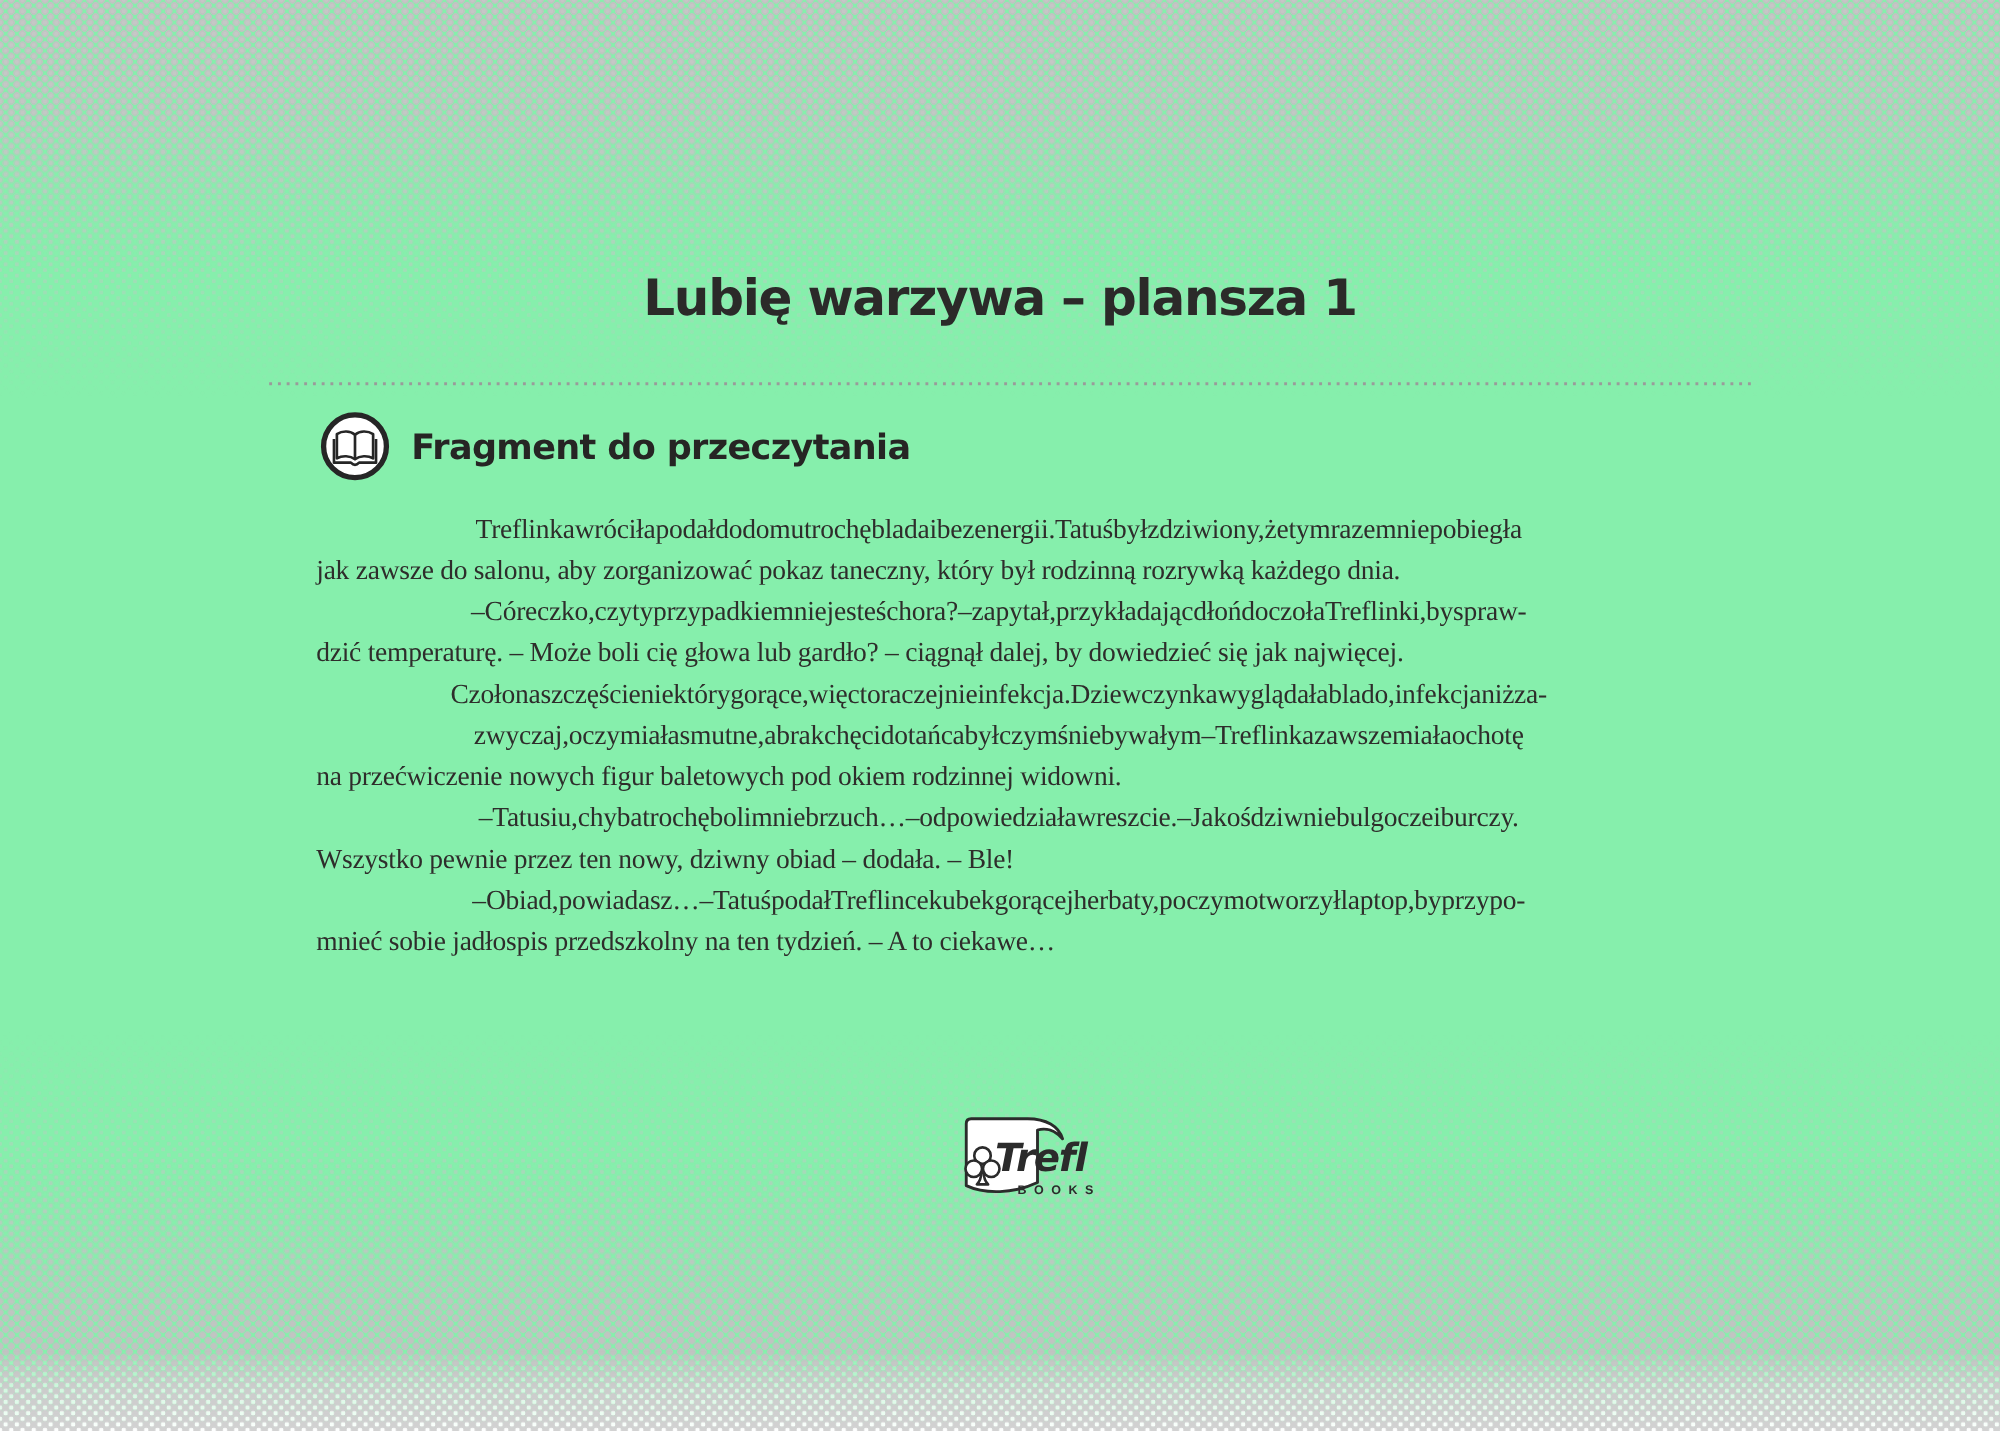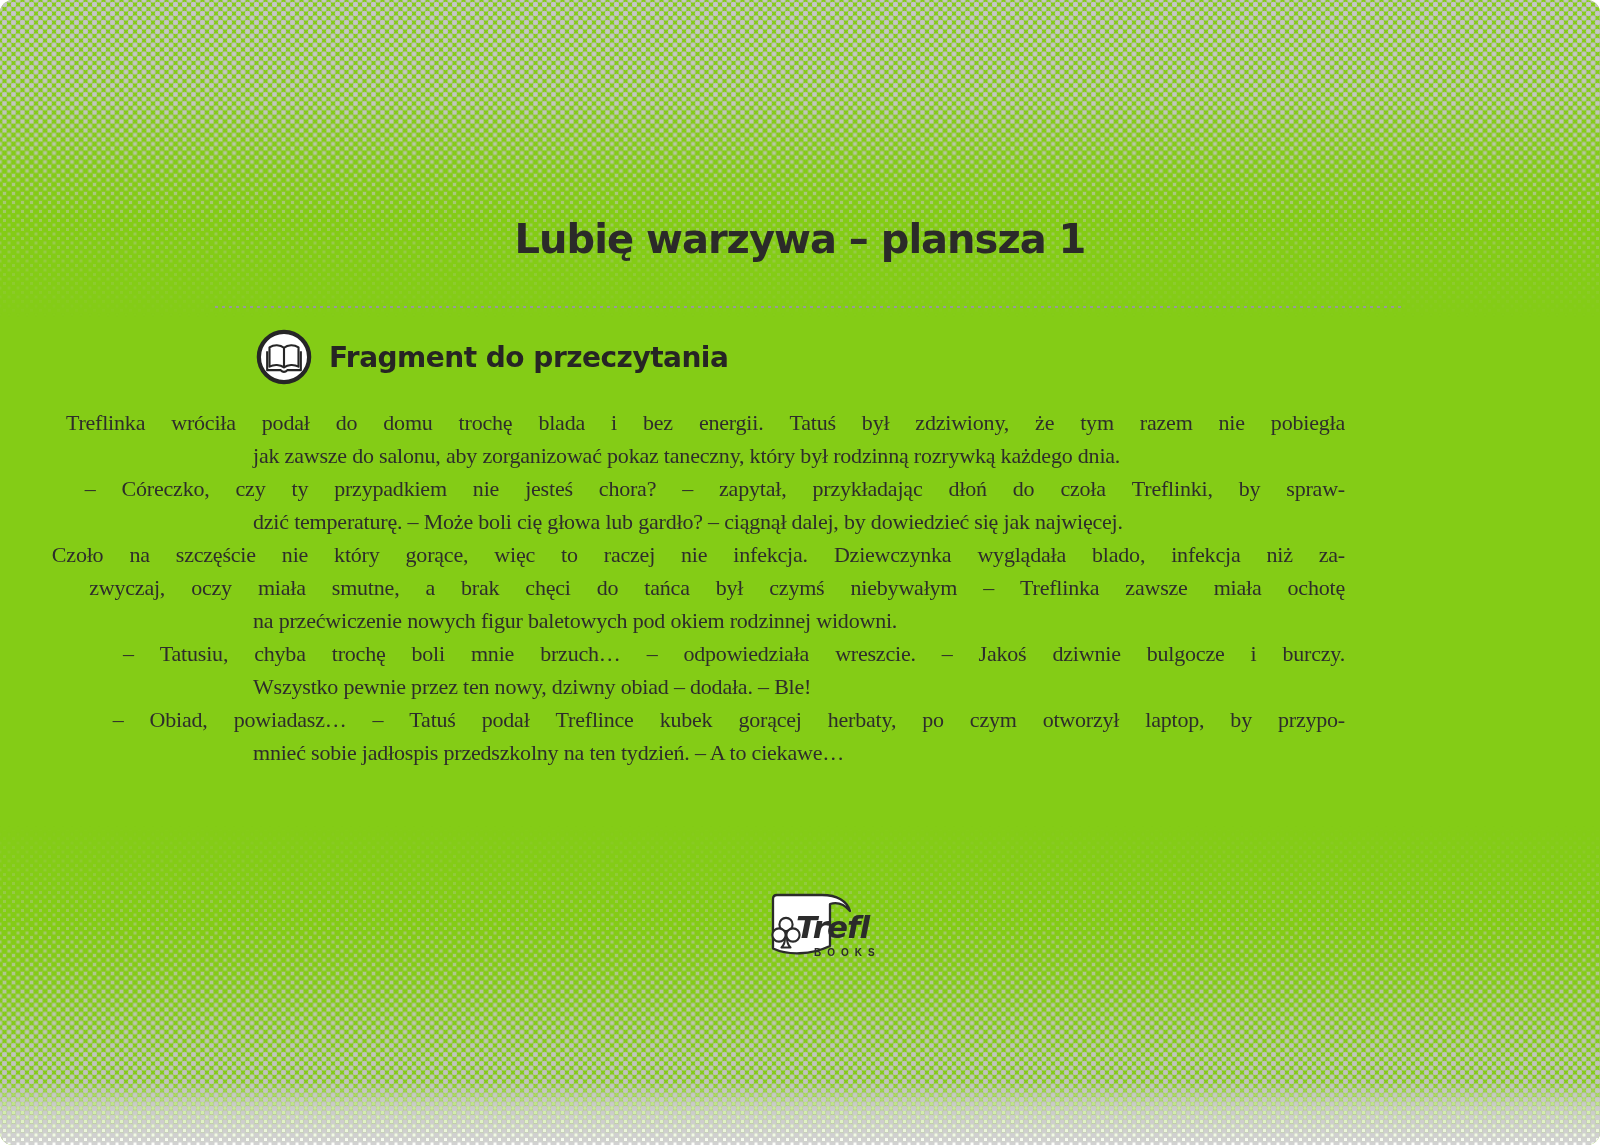--- a/index.html
+++ b/index.html
@@ -1,17 +1,17 @@
 <!DOCTYPE html>
 <html><head>
 <meta charset="utf-8">
 <style>
   html,body{margin:0;padding:0;background:#fff;}
-  .canvas{position:relative;width:1600px;height:1145px;background:#84cc16;overflow:hidden;
-          font-family:"Liberation Serif", serif;color:#2e2d2b;border-radius:13px;}
+  .canvas{position:relative;width:1600px;height:1145px;background:#86efac;overflow:hidden;
+          font-family:"Liberation Serif", serif;color:#2e2d2b;}
 
   
   .halftone-top{position:absolute;left:0;top:0;width:100%;height:320px;pointer-events:none;}
   .halftone-top::before{content:"";position:absolute;inset:0;
      background-image:radial-gradient(circle,#c2c2c2 2.7px,rgba(194,194,194,0) 3.1px),
                       radial-gradient(circle,#c2c2c2 2.7px,rgba(194,194,194,0) 3.1px);
      background-size:9px 9px;background-position:0 0,4.5px 4.5px;
      -webkit-mask-image:linear-gradient(to bottom,#000 0%,rgba(0,0,0,.85) 28%,rgba(0,0,0,.25) 52%,transparent 68%);
      mask-image:linear-gradient(to bottom,#000 0%,rgba(0,0,0,.85) 28%,rgba(0,0,0,.25) 52%,transparent 68%);}
   .halftone-top::after{content:"";position:absolute;inset:0;
@@ -56,21 +56,21 @@
   
   .section-header{position:absolute;left:255px;top:328px;height:58px;display:flex;align-items:center;z-index:2;}
   .icon-circle{width:58px;height:58px;flex:0 0 auto;}
   .section-title{margin-left:16px;font-family:"DejaVu Sans", sans-serif;font-weight:bold;
      font-size:28px;letter-spacing:-0.5px;color:#262524;}
 
   
   .story{position:absolute;left:253px;top:406px;width:1092px;z-index:2;
      font-size:22px;letter-spacing:-0.2px;color:#2e2d2b;}
   .story-line{height:33px;line-height:33px;white-space:nowrap;}
-  .story-line.fill{display:flex;justify-content:flex-end;white-space:normal;gap:26px;}
+  .story-line.fill{display:flex;justify-content:center;white-space:normal;}
 
   
   .logo{position:absolute;left:752px;top:887px;width:130px;height:82px;z-index:2;}
   .logo svg{position:absolute;left:0;top:0;}
   .logo-brand{position:absolute;left:44px;top:22px;font-family:"DejaVu Sans", sans-serif;
      font-weight:bold;font-style:italic;font-size:31px;color:#2b2b2b;letter-spacing:-1px;}
   .logo-imprint{position:absolute;left:62px;top:60px;font-family:Liberation Sans, sans-serif;
      font-size:10px;font-weight:600;letter-spacing:6px;color:#2b2b2b;}
 </style>
 </head>

